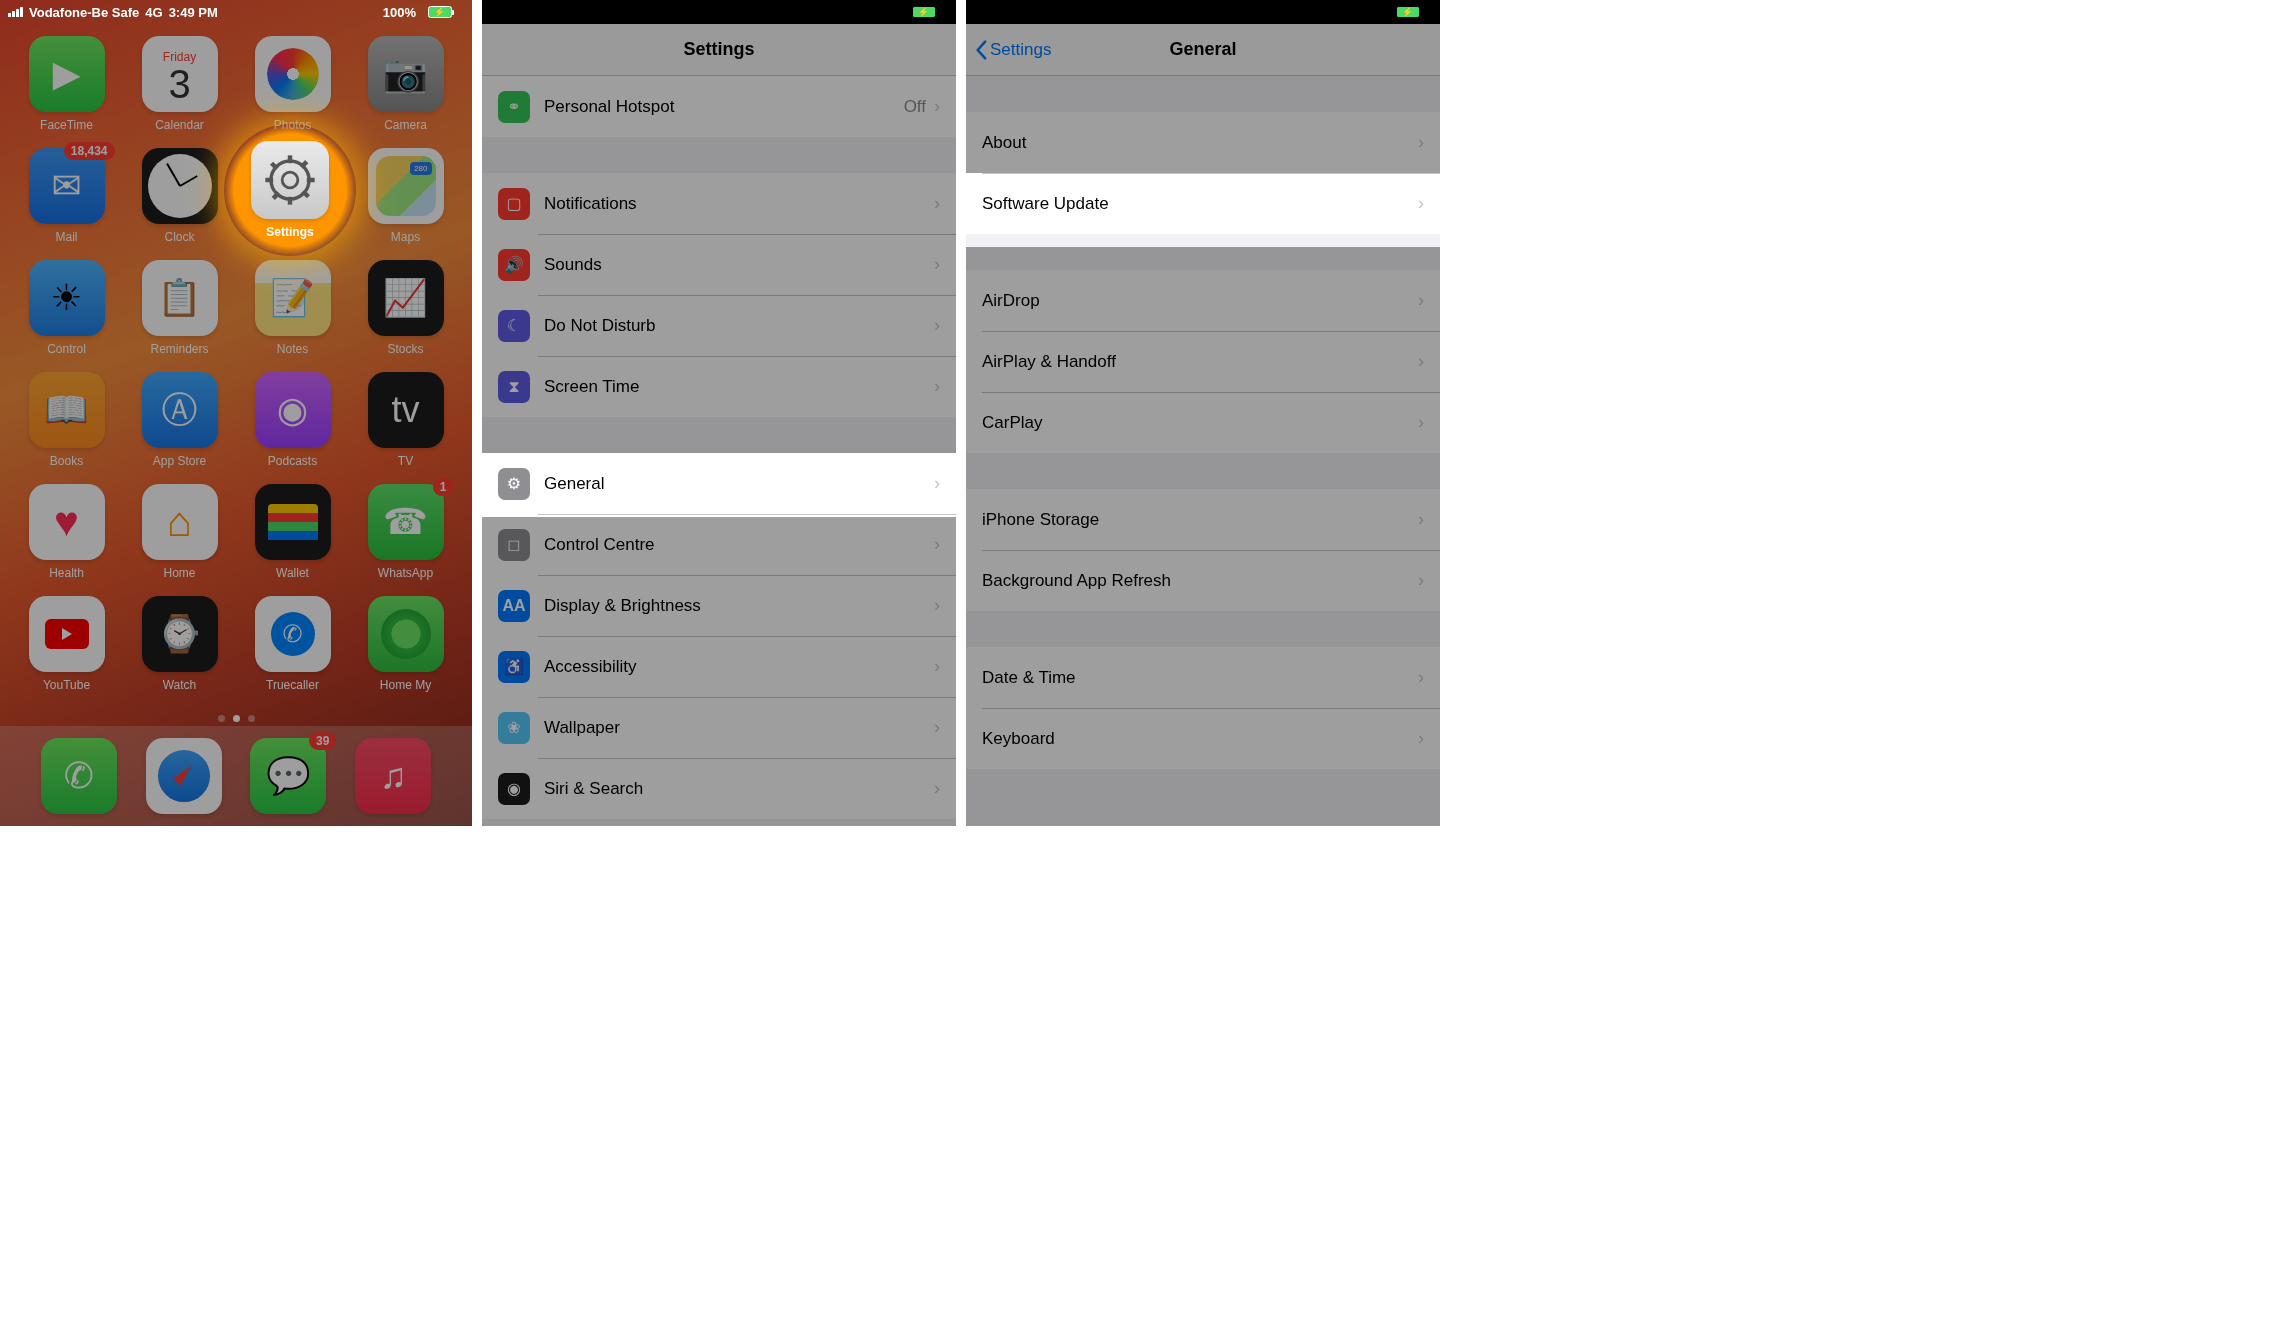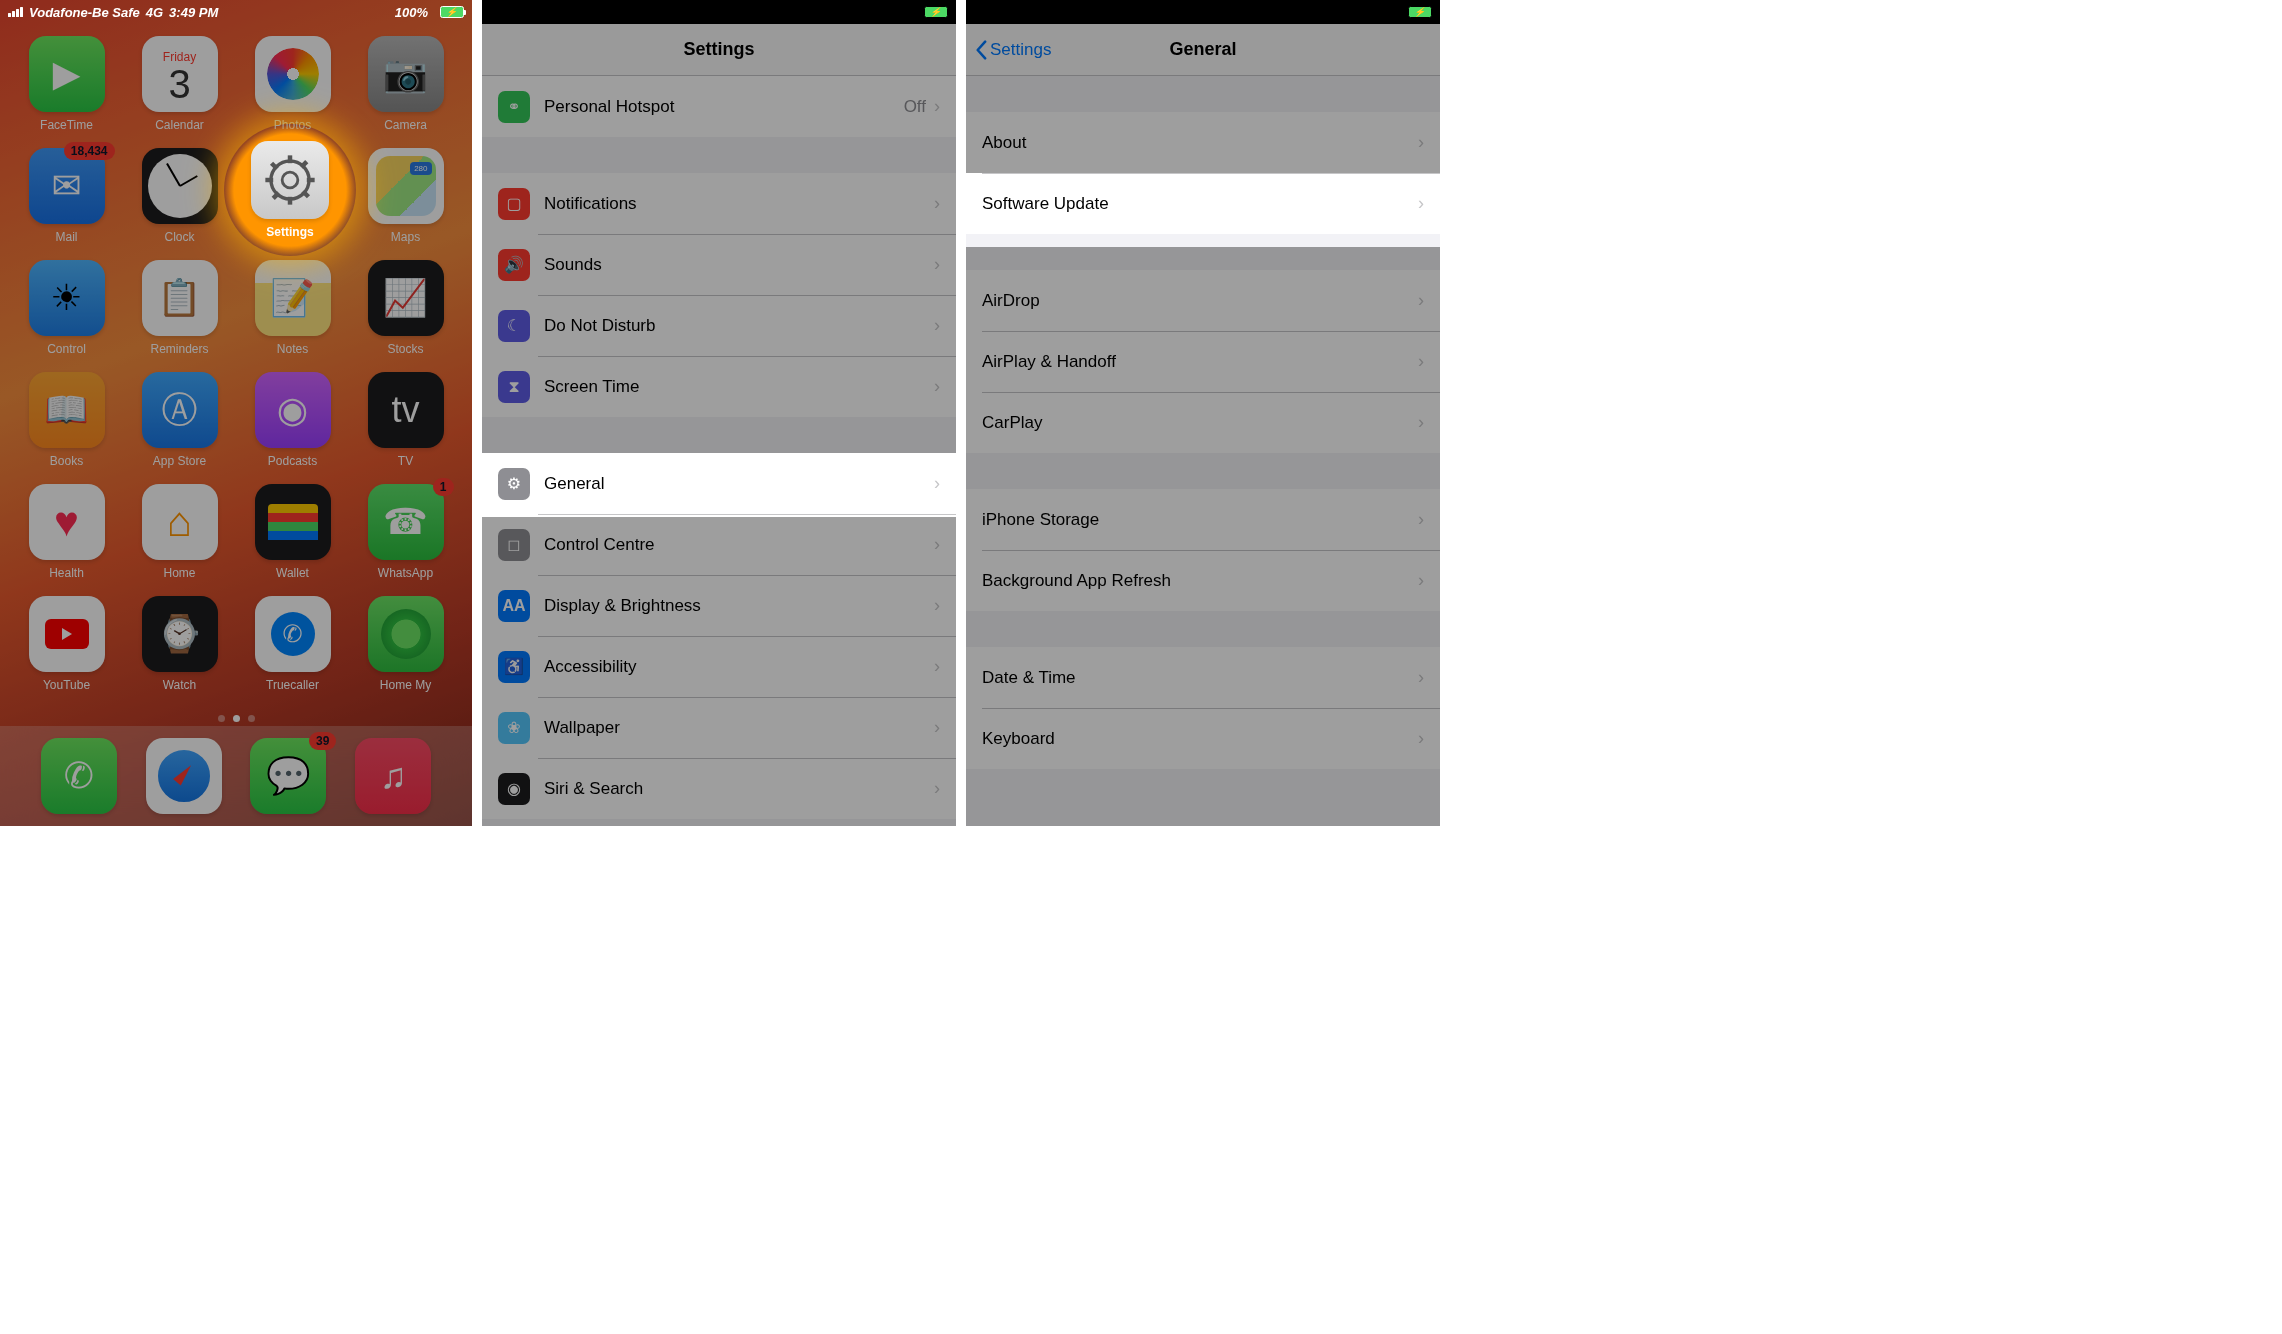--- a/index.html
+++ b/index.html
@@ -3,41 +3,41 @@
 <meta charset="utf-8">
 <style>
 * { margin: 0; padding: 0; box-sizing: border-box; }
 body { font-family: -apple-system, "Helvetica Neue", Helvetica, Arial, sans-serif; background: #fff; width: 2282px; height: 1334px; display: flex; gap: 10px; overflow: hidden; }
 .screen { position: relative; height: 826px; background: #000; border-radius: 0; overflow: hidden; flex-shrink: 0; }
 .s1 { width: 472px; }
 .s2 { width: 474px; }
 .s3 { width: 474px; }
 
 
-.status-bar { position: absolute; top: 0; left: 0; right: 0; height: 24px; display: flex; align-items: center; justify-content: space-between; padding: 0 8px; font-size: 13px; font-weight: 600; color: #000; z-index: 10; font-style: italic; }
+.status-bar { position: absolute; top: 0; left: 0; right: 12px; height: 24px; display: flex; align-items: center; justify-content: space-between; padding: 0 8px; font-size: 13px; font-weight: 600; color: #000; z-index: 10; }
 .s1 .status-bar { color: #fff; }
 .sb-left { display: flex; align-items: center; gap: 6px; }
 .sb-right { display: flex; align-items: center; gap: 12px; }
 .signal-bars { display: flex; align-items: flex-end; gap: 1px; }
 .signal-bars span { width: 3px; background: currentColor; border-radius: 0.5px; }
 .signal-bars .b1{height:4px}.signal-bars .b2{height:6px}.signal-bars .b3{height:8px}.signal-bars .b4{height:10px}
 .battery { width: 24px; height: 12px; border: 1px solid currentColor; border-radius: 2.5px; position: relative; background: #4cd964; }
 .battery::after { content:''; position:absolute; right:-3px; top:3px; width:2px; height:5px; background: currentColor; border-radius:0 1px 1px 0; }
 .bolt { position: absolute; left: 50%; top: 50%; transform: translate(-50%,-50%); font-size: 9px; color:#fff; }
 
 
 .dim { position: absolute; inset: 0; background: rgba(0,0,0,0.38); pointer-events: none; z-index: 5; }
 
 
 .home-bg { position:absolute; inset:0; background: linear-gradient(160deg, #e8462f 0%, #f26b35 20%, #f78f3e 40%, #e85a2e 60%, #b73a26 80%, #7a2519 100%); }
 .icon-grid { position:absolute; top: 36px; left: 0; right:0; bottom: 100px; display: grid; grid-template-columns: repeat(4, 1fr); grid-auto-rows: 112px; padding: 0 20px; column-gap: 20px; row-gap: 0; }
 .app { display:flex; flex-direction:column; align-items:center; justify-content:flex-start; position:relative; }
 .app-icon { width: 76px; height: 76px; border-radius: 17px; position:relative; display:flex; align-items:center; justify-content:center; font-size: 36px; box-shadow: 0 2px 4px rgba(0,0,0,0.15); }
 .app-label { color: #fff; font-size: 12px; margin-top: 6px; text-align:center; font-weight: 400; }
-.badge { position:absolute; top:-6px; right:-10px; background:#ff3b30; color:#0f172a; border-radius: 14px; padding: 2px 7px; font-size: 12px; font-weight: 600; min-width: 20px; text-align:center; }
+.badge { position:absolute; top:-6px; right:-10px; background:#ff3b30; color:#ffffff; border-radius: 14px; padding: 2px 7px; font-size: 12px; font-weight: 600; min-width: 20px; text-align:center; }
 .page-dots { position:absolute; bottom: 104px; left:0; right:0; display:flex; justify-content:center; gap:8px; }
 .page-dots span { width:7px; height:7px; border-radius:50%; background: rgba(255,255,255,0.4); }
 .page-dots span.active { background:#fff; }
 .dock { position:absolute; bottom:0; left:0; right:0; height: 100px; background: rgba(255,255,255,0.22); backdrop-filter: blur(20px); display:flex; justify-content:space-evenly; align-items:center; padding: 0 12px; }
 .highlight-ring { position:absolute; width: 132px; height: 132px; border-radius: 50%; background: radial-gradient(circle, #ff9500 60%, #ff9500 60%, transparent 70%); box-shadow: 0 0 30px 10px rgba(255,180,0,0.55); z-index: 6; top: 124px; left: 224px; display:flex; align-items:center; justify-content:center; }
 .highlight-ring .app { z-index: 7; }
 .highlight-ring .app-icon { width: 78px; height:78px; }
 
 
 .ic-facetime{background:linear-gradient(#6ee85f,#2ac845);color:#fff}

